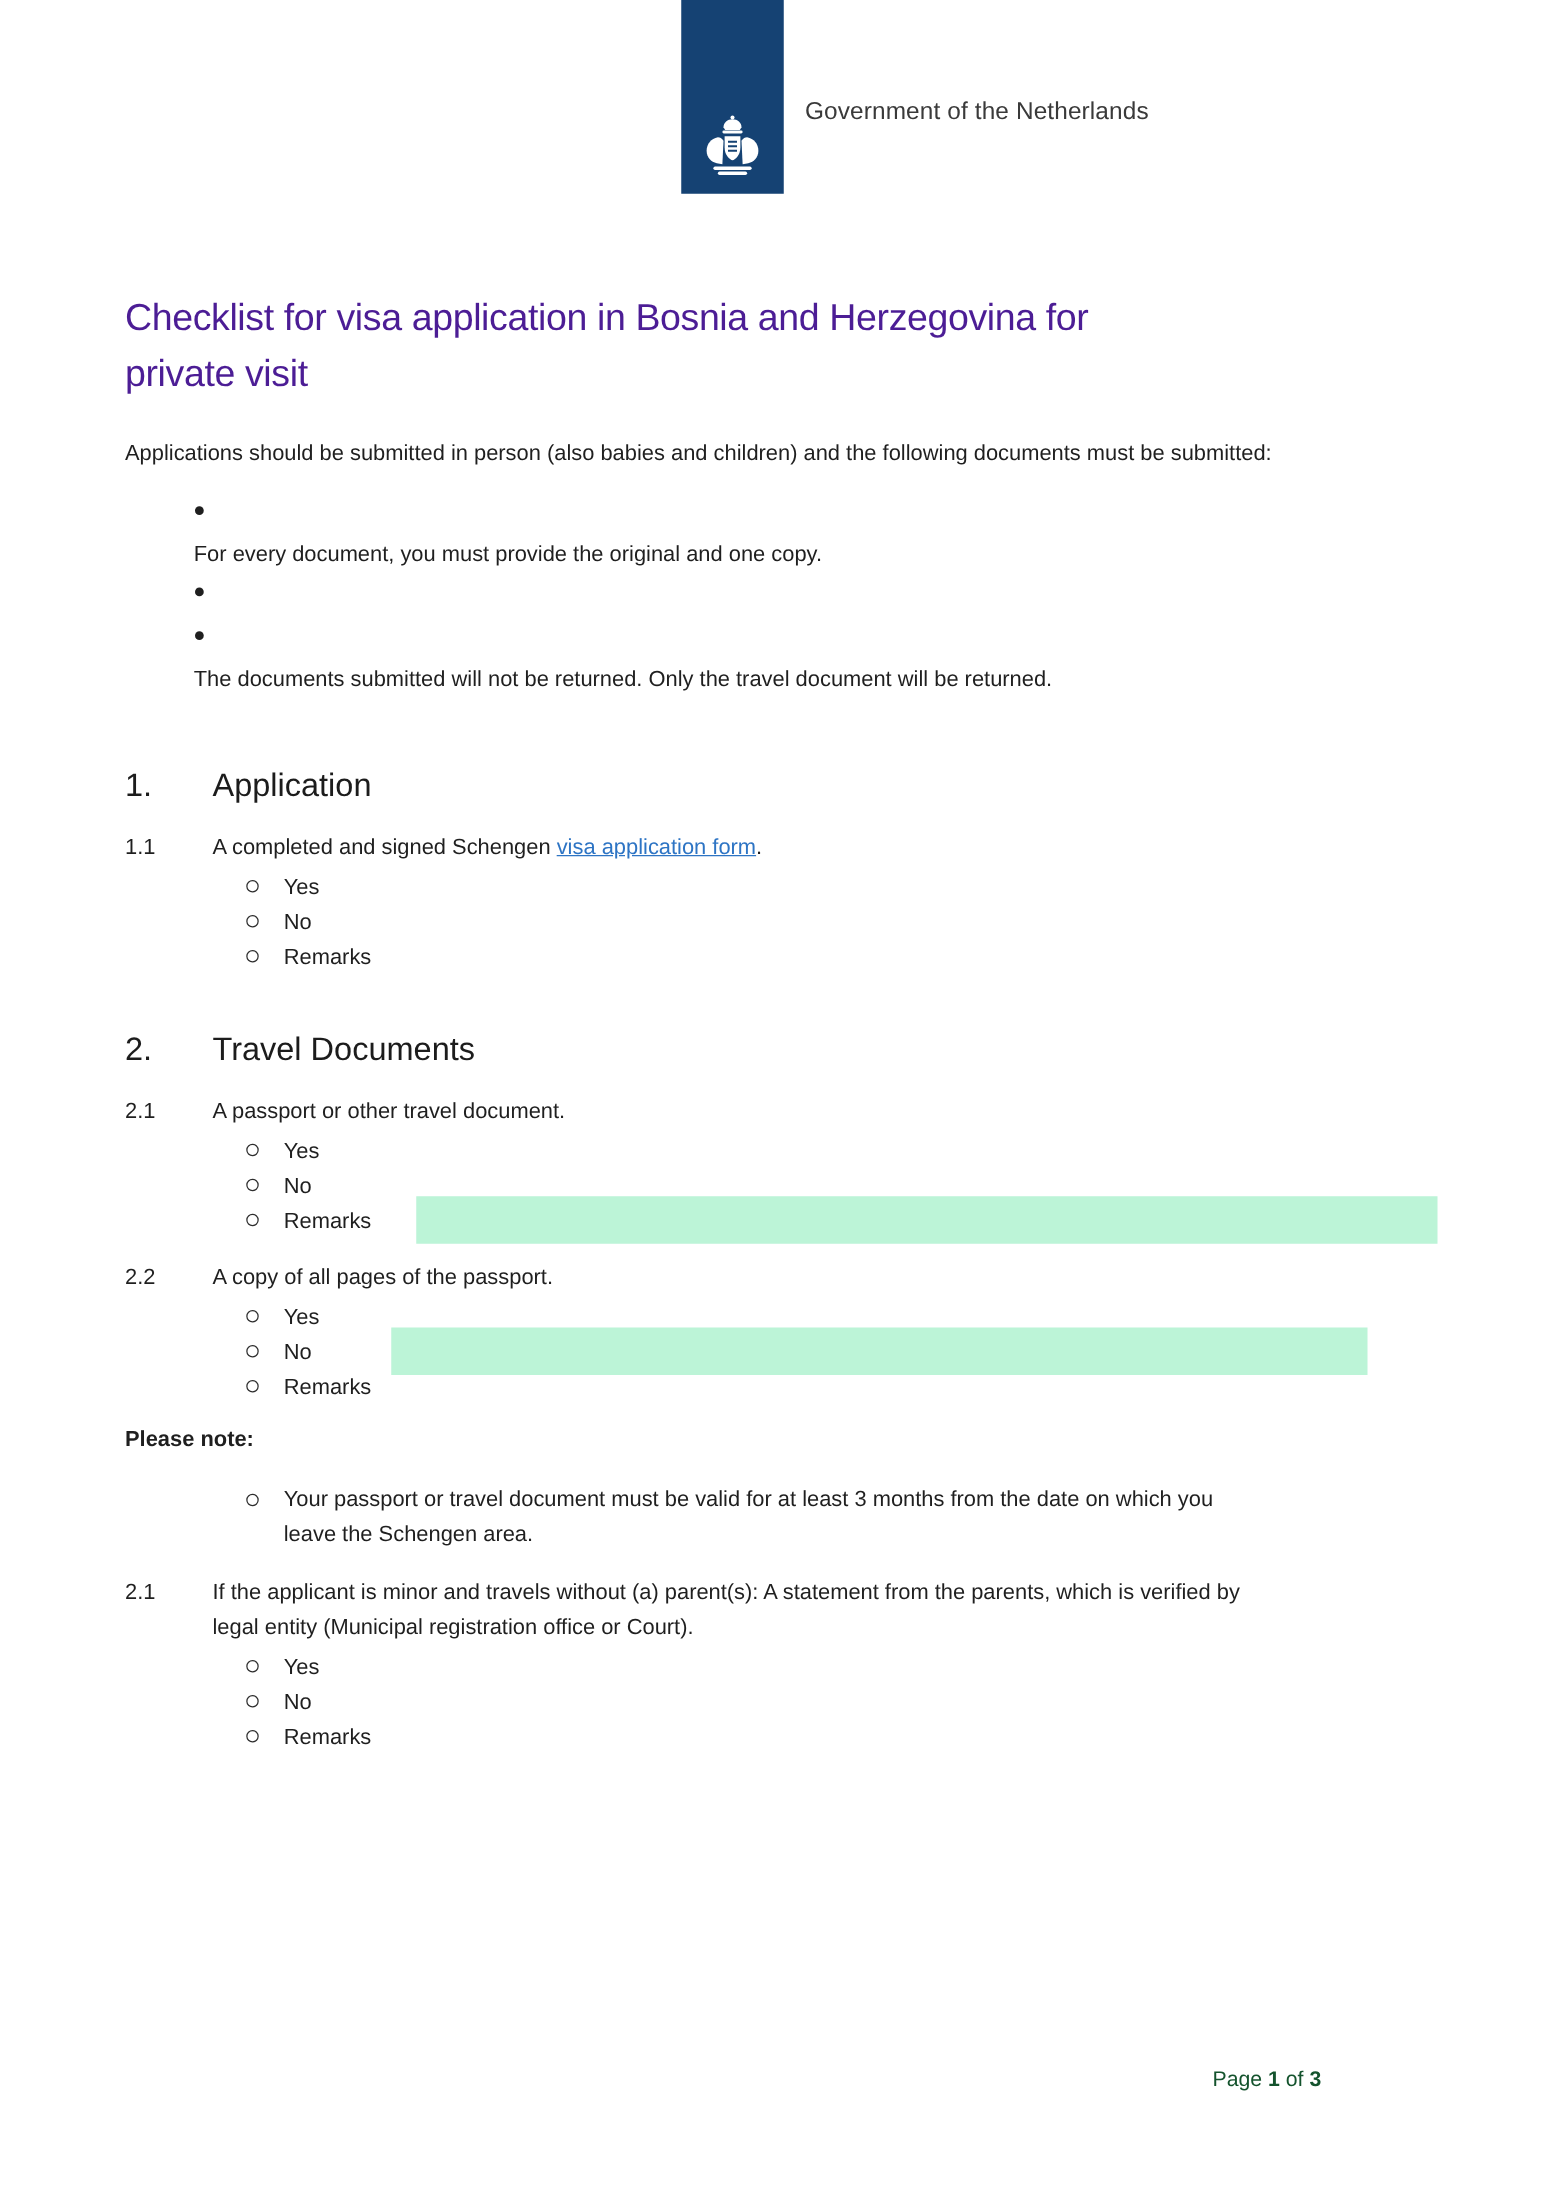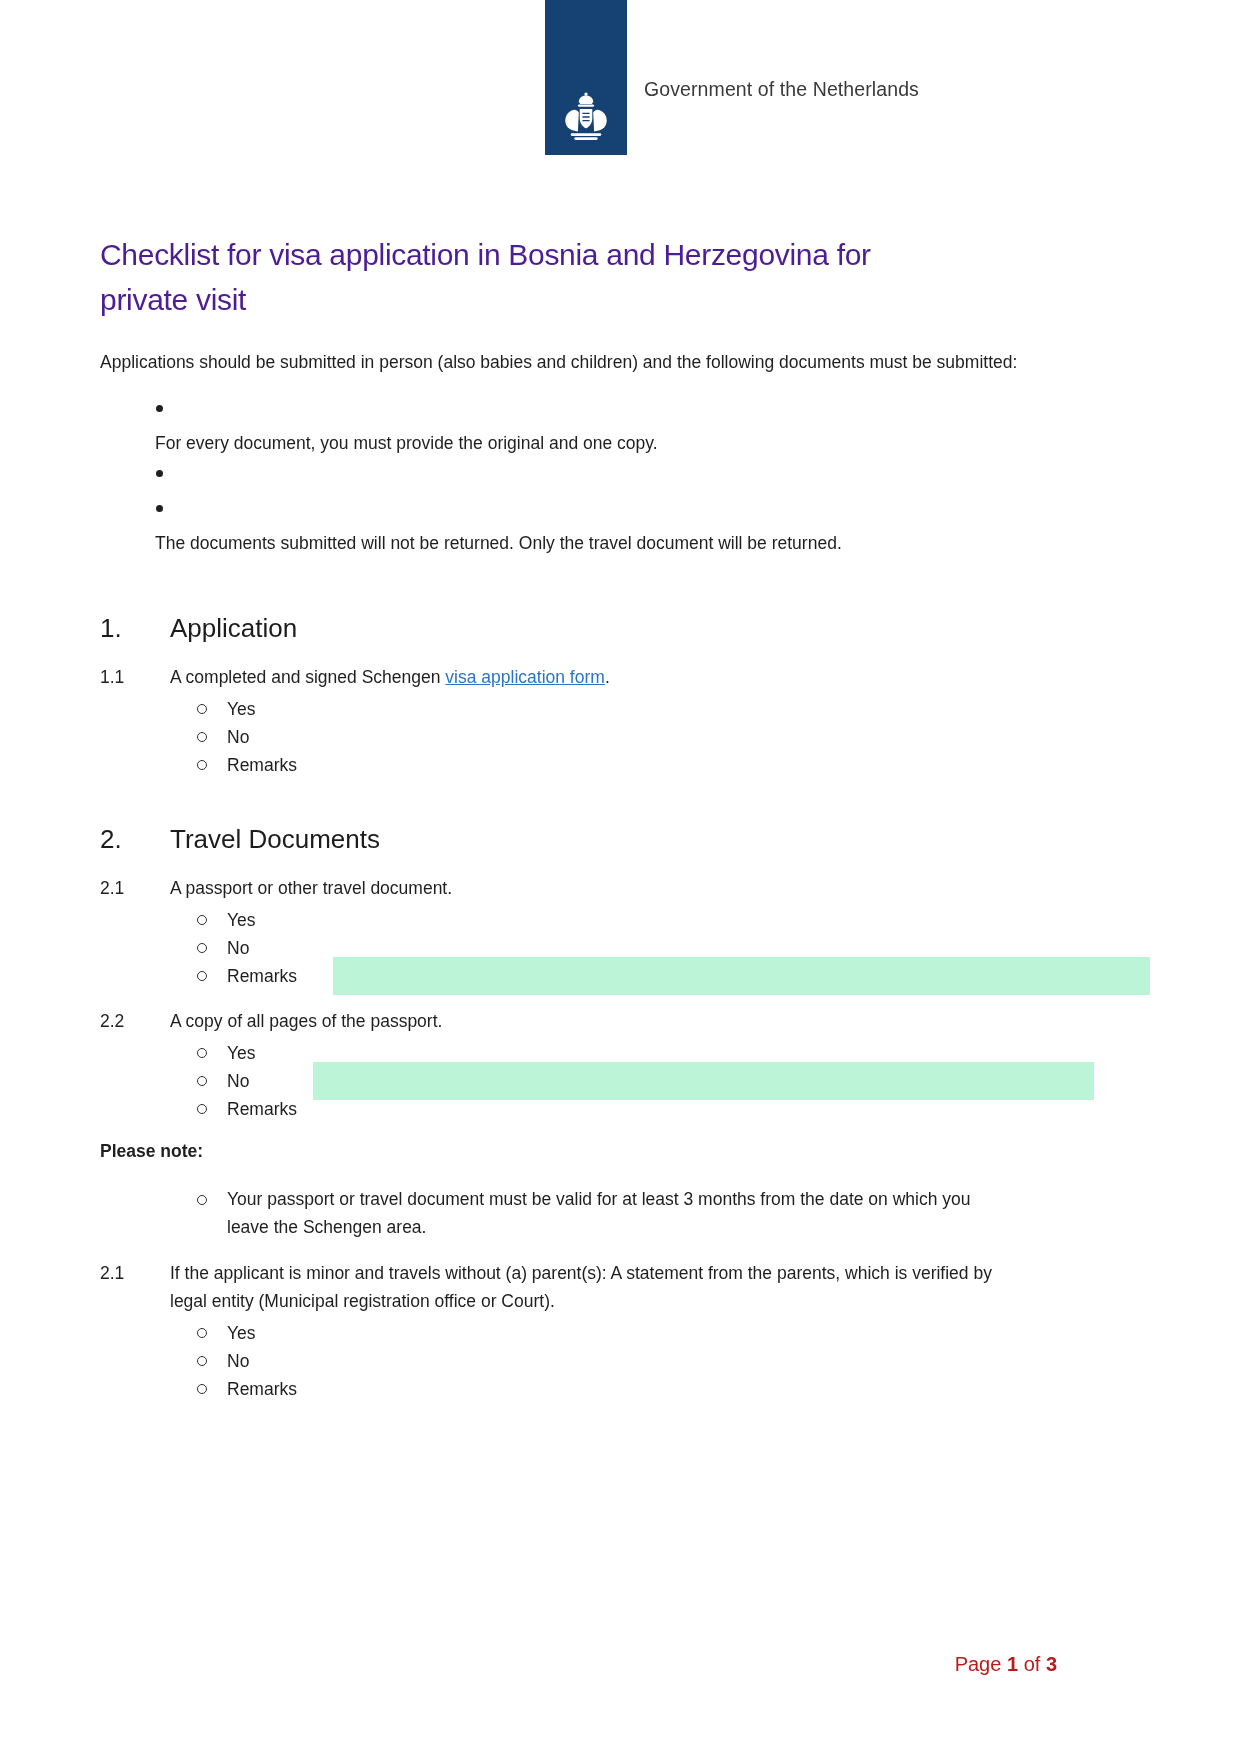--- a/index.html
+++ b/index.html
@@ -93,21 +93,21 @@
   
   .please-note{margin:14px 0 0 0; font-size:17.5px; line-height:28px;font-weight:bold;}
   .notes{margin:20px 0 0 97px;}
   .note-row{display:flex; font-size:17.5px; line-height:28px;}
   .note-text{max-width:785px;}
   .note-row .o-marker{padding-top:10px;}
   .note-row .o-marker::after{margin-top:0;}
   
   .footer{
     position:absolute; top:1650px; right:183px;
-    font-size:20px; line-height:28px; color:#b91c1c;
+    font-size:17px; line-height:28px; color:#14532d;
   }
   .footer b{font-weight:700;}
   .footer span{display:inline;}
 </style>
 </head>
 <body>
 
 <div class="page">
 
   <div class="ribbon">

